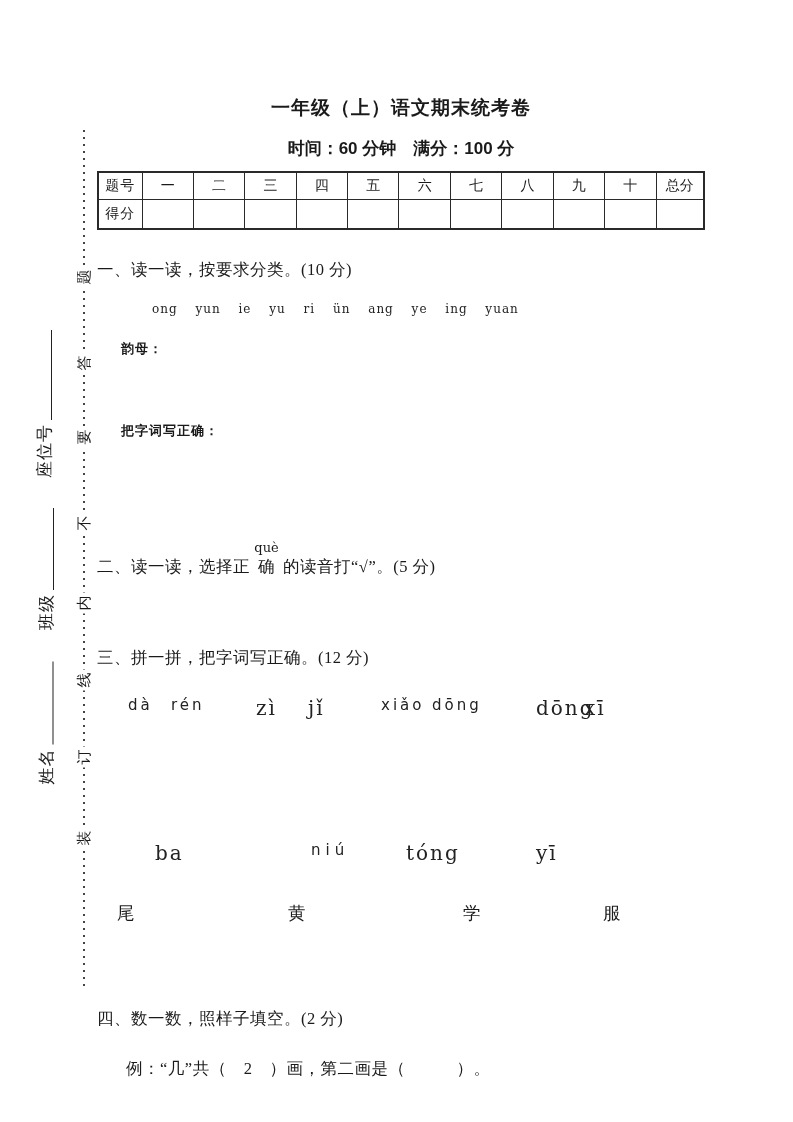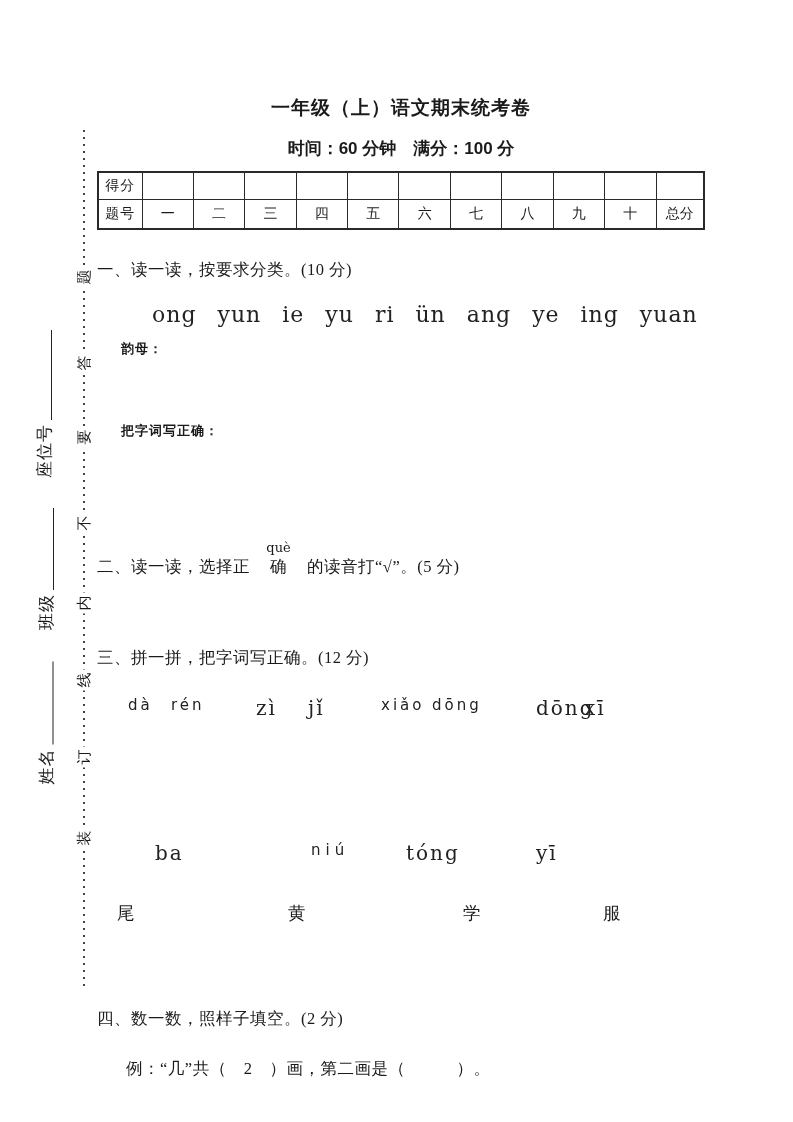--- a/index.html
+++ b/index.html
@@ -25,23 +25,23 @@
   
   table.score{position:absolute;left:97px;top:171px;border-collapse:collapse;table-layout:fixed;width:608px;}
   table.score td{border:1px solid #2a2a2a;text-align:center;font-size:14px;padding:0;height:26px;}
   table.score{border:2px solid #2a2a2a;}
   table.score tr:last-child td{height:28px;}
   td.hdrcell{font-size:13px;letter-spacing:1px;}
 
   
   .line{position:absolute;left:97px;white-space:nowrap;}
   .h{font-size:16.5px;letter-spacing:0.5px;}
-  .pinyin-list{font-family:"DejaVu Serif",serif;font-size:22px;word-spacing:13px;letter-spacing:1px;color:#222;}
+  .pinyin-list{font-family:"DejaVu Serif",serif;font-size:12px;word-spacing:13px;letter-spacing:1px;color:#222;}
   .sub-label{font-family:"Liberation Sans",sans-serif;font-weight:600;font-size:13px;letter-spacing:1px;}
-  .ruby-host{position:relative;display:inline-block;margin:0 20px;}
+  .ruby-host{position:relative;display:inline-block;margin:0 8px;}
   .ruby{position:absolute;left:50%;transform:translateX(-50%);top:-16px;
     font-family:"DejaVu Serif",serif;font-size:13px;letter-spacing:0;}
   .pw{position:absolute;white-space:nowrap;}
   .py-sans{font-family:"DejaVu Sans",sans-serif;font-size:15px;letter-spacing:3px;color:#222;}
   .py-serif{font-family:"DejaVu Serif",serif;font-size:20px;letter-spacing:2px;color:#222;}
   .cn-char{font-size:17.5px;}
 </style>
 </head>
 <body>
 
@@ -83,46 +83,46 @@
         <col>
         <col>
         <col>
         <col>
         <col>
         <col>
         <col style="width:48px">
     </colgroup>
     <tbody>
         <tr>
+      <td class="hdrcell">题号</td>
+      <td>一</td>
+      <td>二</td>
+      <td>三</td>
+      <td>四</td>
+      <td>五</td>
+      <td>六</td>
+      <td>七</td>
+      <td>八</td>
+      <td>九</td>
+      <td>十</td>
+      <td>总分</td>
+    </tr>
+    <tr>
       <td class="hdrcell">得分</td>
       <td></td>
           <td></td>
       <td></td>
           <td></td>
       <td></td>
           <td></td>
       <td></td>
           <td></td>
       <td></td>
           <td></td>
       <td></td>
-    </tr>
-    <tr>
-      <td class="hdrcell">题号</td>
-      <td>一</td>
-      <td>二</td>
-      <td>三</td>
-      <td>四</td>
-      <td>五</td>
-      <td>六</td>
-      <td>七</td>
-      <td>八</td>
-      <td>九</td>
-      <td>十</td>
-      <td>总分</td>
     </tr>
   </tbody>
     </table>
 
   <div class="line h" style="top:259px">一、读一读，按要求分类。(10 分)</div>
   <div class="line pinyin-list" style="top:302px;left:152px">ong yun ie yu ri ün ang ye ing yuan</div>
   <div class="line sub-label" style="top:340px;left:121px">韵母：</div>
   <div class="line sub-label" style="top:422px;left:121px">把字词写正确：</div>
 
   <div class="line h" style="top:556px">

